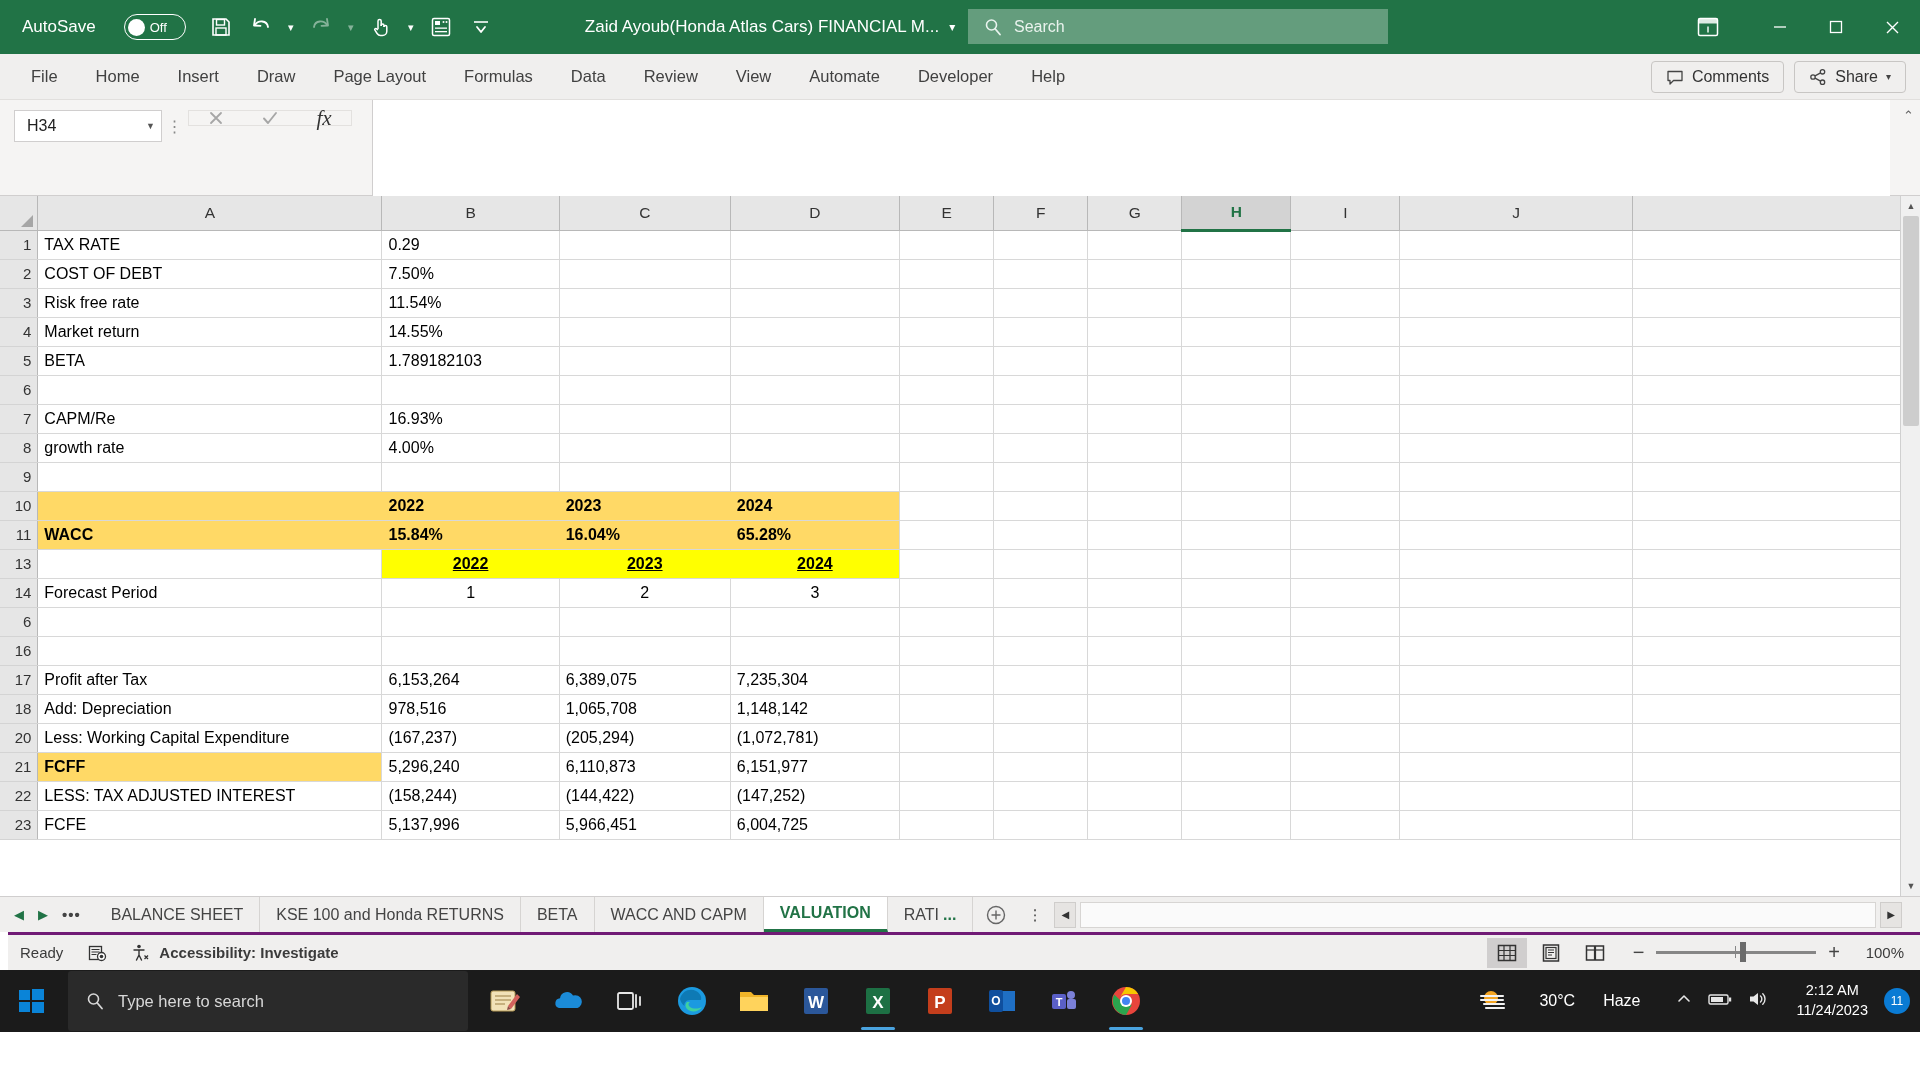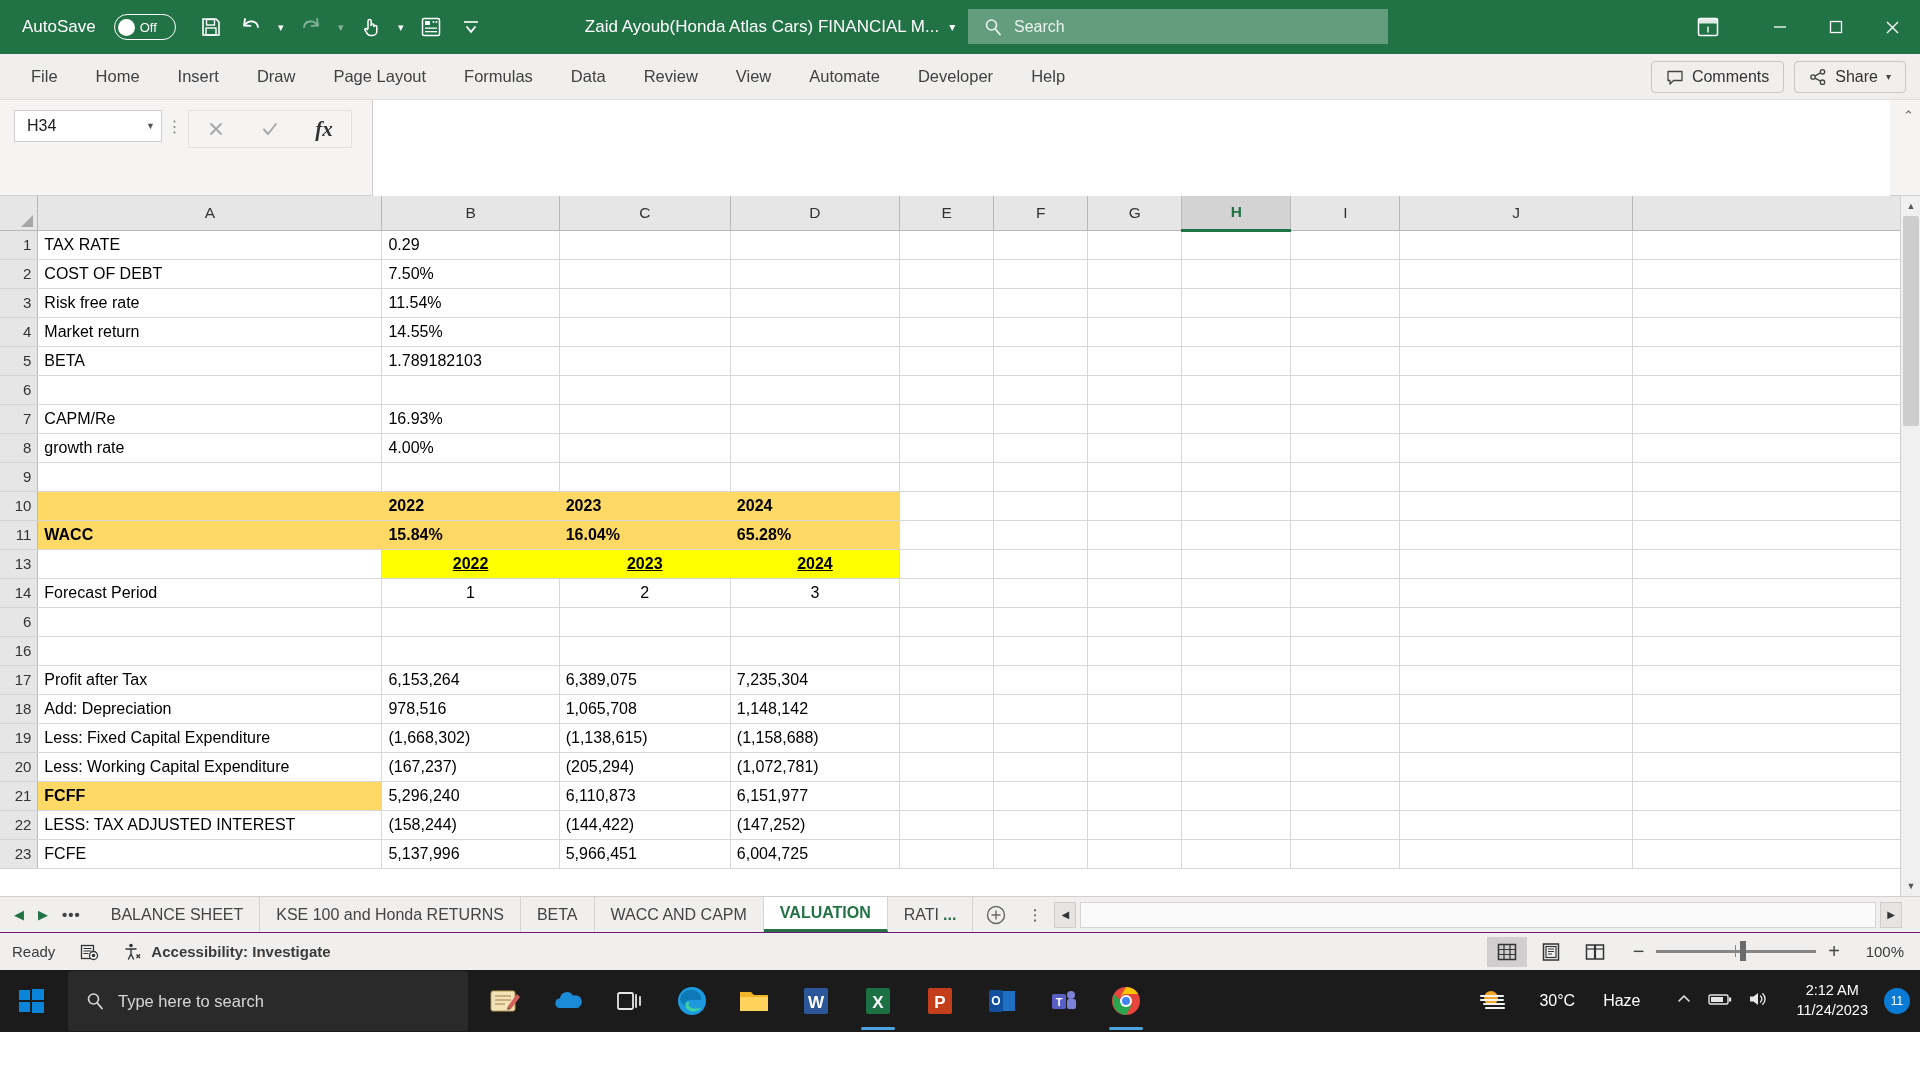--- a/index.html
+++ b/index.html
@@ -13,21 +13,21 @@
   
   .titlebar {
     height: 54px;
     background: #217346;
     display: flex;
     align-items: center;
     position: relative;
     color: #ffffff;
   }
   .autosave-wrap {
-    display: flex; align-items: center; gap: 18px;
+    display: flex; align-items: center; gap: 28px;
     margin-left: 22px;
   }
   .autosave-label { font-size: 17px; color: #ffffff; }
   .toggle {
     width: 62px; height: 26px; border-radius: 13px;
     border: 1.6px solid #ffffff; display: flex; align-items: center;
     padding: 0 3px; gap: 5px;
   }
   .toggle .knob { width: 17px; height: 17px; border-radius: 50%; background: #fff; }
   .toggle .off { font-size: 13px; color: #fff; }
@@ -102,21 +102,21 @@
   .namebox {
     margin: 10px 0 0 14px; width: 148px; height: 32px;
     background: #fff; border: 1px solid #d0cece;
     display: flex; align-items: center; padding: 0 6px 0 12px;
     font-size: 16px; color: #1f1f1f;
   }
   .namebox .nb-caret { margin-left: auto; font-size: 9px; color: #555; }
   .fx-dots { width: 26px; height: 52px; display: flex; align-items: center; justify-content: center; color: #888; font-size: 16px; letter-spacing: 1px;}
   .fx-group {
     display: flex; align-items: center; margin-top: 10px;
-    border: 1px solid #e3e1df; background: #f5f4f3; height: 38px; font-weight: bold;
+    border: 1px solid #e3e1df; background: #f5f4f3; height: 16px;
   }
   .fx-btn { width: 54px; height: 32px; display: flex; align-items: center; justify-content: center; }
   .formula-input {
     position: absolute; left: 372px; top: 0; right: 30px; height: 96px;
     background: #ffffff; border-left: 1px solid #d0cece;
   }
   .fb-scroll-up {
     position: absolute; right: 6px; top: 8px; color: #666; font-size: 13px;
   }
 
@@ -192,21 +192,21 @@
   }
   .hs-arrow {
     width: 22px; height: 26px; background: #e6e4e2; border: 1px solid #cfcdcb;
     display: flex; align-items: center; justify-content: center; font-size: 10px; color: #333;
   }
   .hs-track { flex: 1; height: 26px; background: #fafafa; border: 1px solid #d7d5d3; }
 
   
   .statusbar {
     height: 38px; background: #f0efee; display: flex; align-items: center;
-    border-top: 1px solid #701a75; font-size: 15px; color: #3b3b3b;
+    border-top: 3px solid #701a75; font-size: 15px; color: #3b3b3b; margin-left: 8px;
   }
   .sb-item { display: flex; align-items: center; gap: 8px; padding: 0 12px; }
   .sb-right { margin-left: auto; display: flex; align-items: center; gap: 4px; padding-right: 16px; }
   .view-btn { width: 40px; height: 30px; display: flex; align-items: center; justify-content: center; }
   .view-btn.active { background: #d0cece; }
   .zoom-slider { display: flex; align-items: center; gap: 12px; margin-left: 14px; }
   .zs-track { position: relative; width: 160px; height: 3px; background: #868686; }
   .zs-knob { position: absolute; left: 84px; top: -9px; width: 6px; height: 20px; background: #6b6b6b; }
   .zs-mid { position:absolute; left: 79px; top: -5px; width: 1px; height: 12px; background:#868686; }
   .zoom-pct { width: 60px; text-align: right; font-size: 15px; }
@@ -674,34 +674,20 @@
         <td class="cell num">1,148,142</td>
         <td class="cell"></td>
         <td class="cell"></td>
         <td class="cell"></td>
         <td class="cell"></td>
         <td class="cell"></td>
         <td class="cell"></td>
         <td class="blank-right"></td>
       </tr>
 
-      <tr>
-        <td class="rowhdr">19</td>
-        <td class="cell">Less: Fixed Capital Expenditure</td>
-        <td class="cell num">(1,668,302)</td>
-        <td class="cell num">(1,138,615)</td>
-        <td class="cell num">(1,158,688)</td>
-        <td class="cell"></td>
-        <td class="cell"></td>
-        <td class="cell"></td>
-        <td class="cell"></td>
-        <td class="cell"></td>
-        <td class="cell"></td>
-        <td class="blank-right"></td>
-      </tr>
 
       <tr>
         <td class="rowhdr">20</td>
         <td class="cell">Less: Working Capital Expenditure</td>
         <td class="cell num">(167,237)</td>
         <td class="cell num">(205,294)</td>
         <td class="cell num">(1,072,781)</td>
         <td class="cell"></td>
         <td class="cell"></td>
         <td class="cell"></td>

